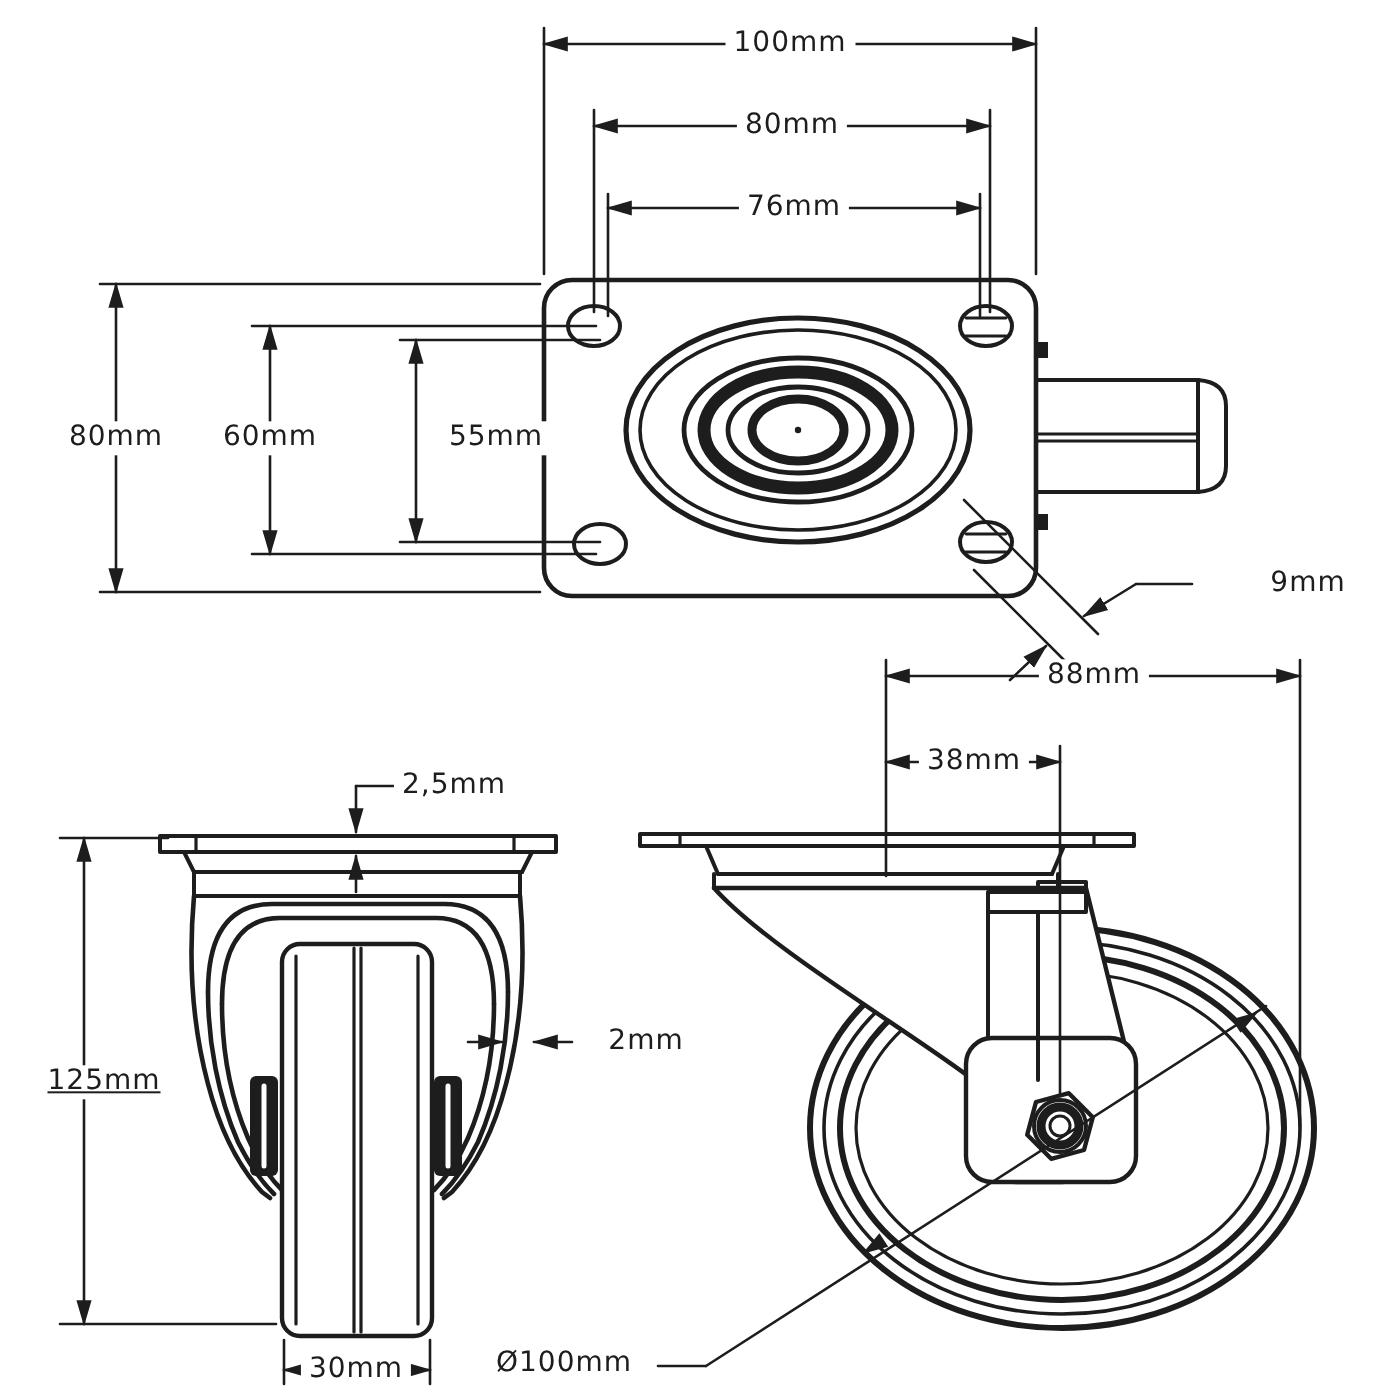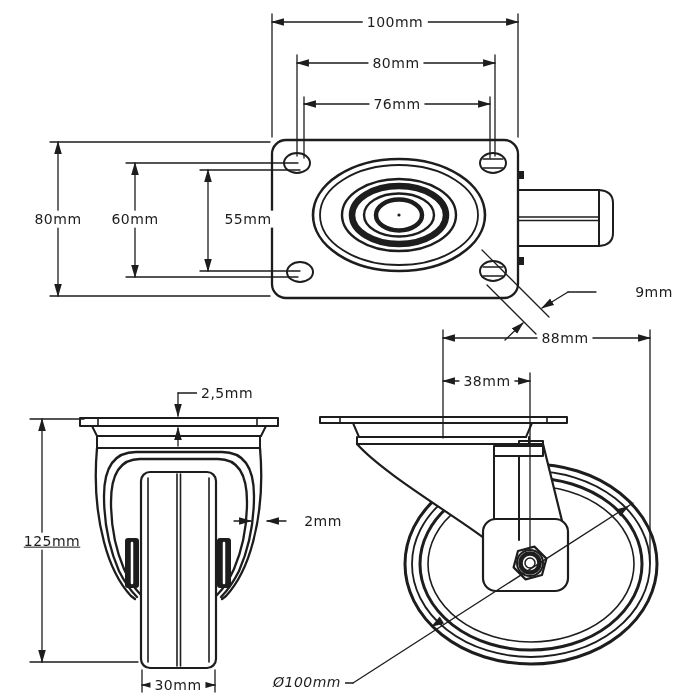--- a/index.html
+++ b/index.html
@@ -202,17 +202,17 @@
   <span class="dim-label" style="left:58px;top:219px;">80mm</span>
   <span class="dim-label" style="left:135px;top:219px;">60mm</span>
   <span class="dim-label" style="left:208px;top:219px;margin-left:40px;">55mm</span>
   <span class="dim-label" style="left:614px;top:292px;margin-left:40px;">9mm</span>
 
   <span class="dim-label" style="left:227px;top:393px;text-align:center;">2,5mm</span>
   <span class="dim-label" style="left:323px;top:521px;">2mm</span>
   <span class="dim-label" style="left:52px;top:541px;text-decoration:underline;">125mm</span>
   <span class="dim-label" style="left:178px;top:685px;">30mm</span>
 
-  <span class="dim-label" style="left:565px;top:338px;">88mm</span>
+  <span class="dim-label" style="left:547px;top:338px;">88mm</span>
   <span class="dim-label" style="left:487px;top:381px;">38mm</span>
-  <span class="dim-label" style="left:307px;top:682px;font-style:italic;">Ø100mm</span>
+  <span class="dim-label" style="left:282px;top:682px;">Ø100mm</span>
 
 </div>
 
 </body></html>

